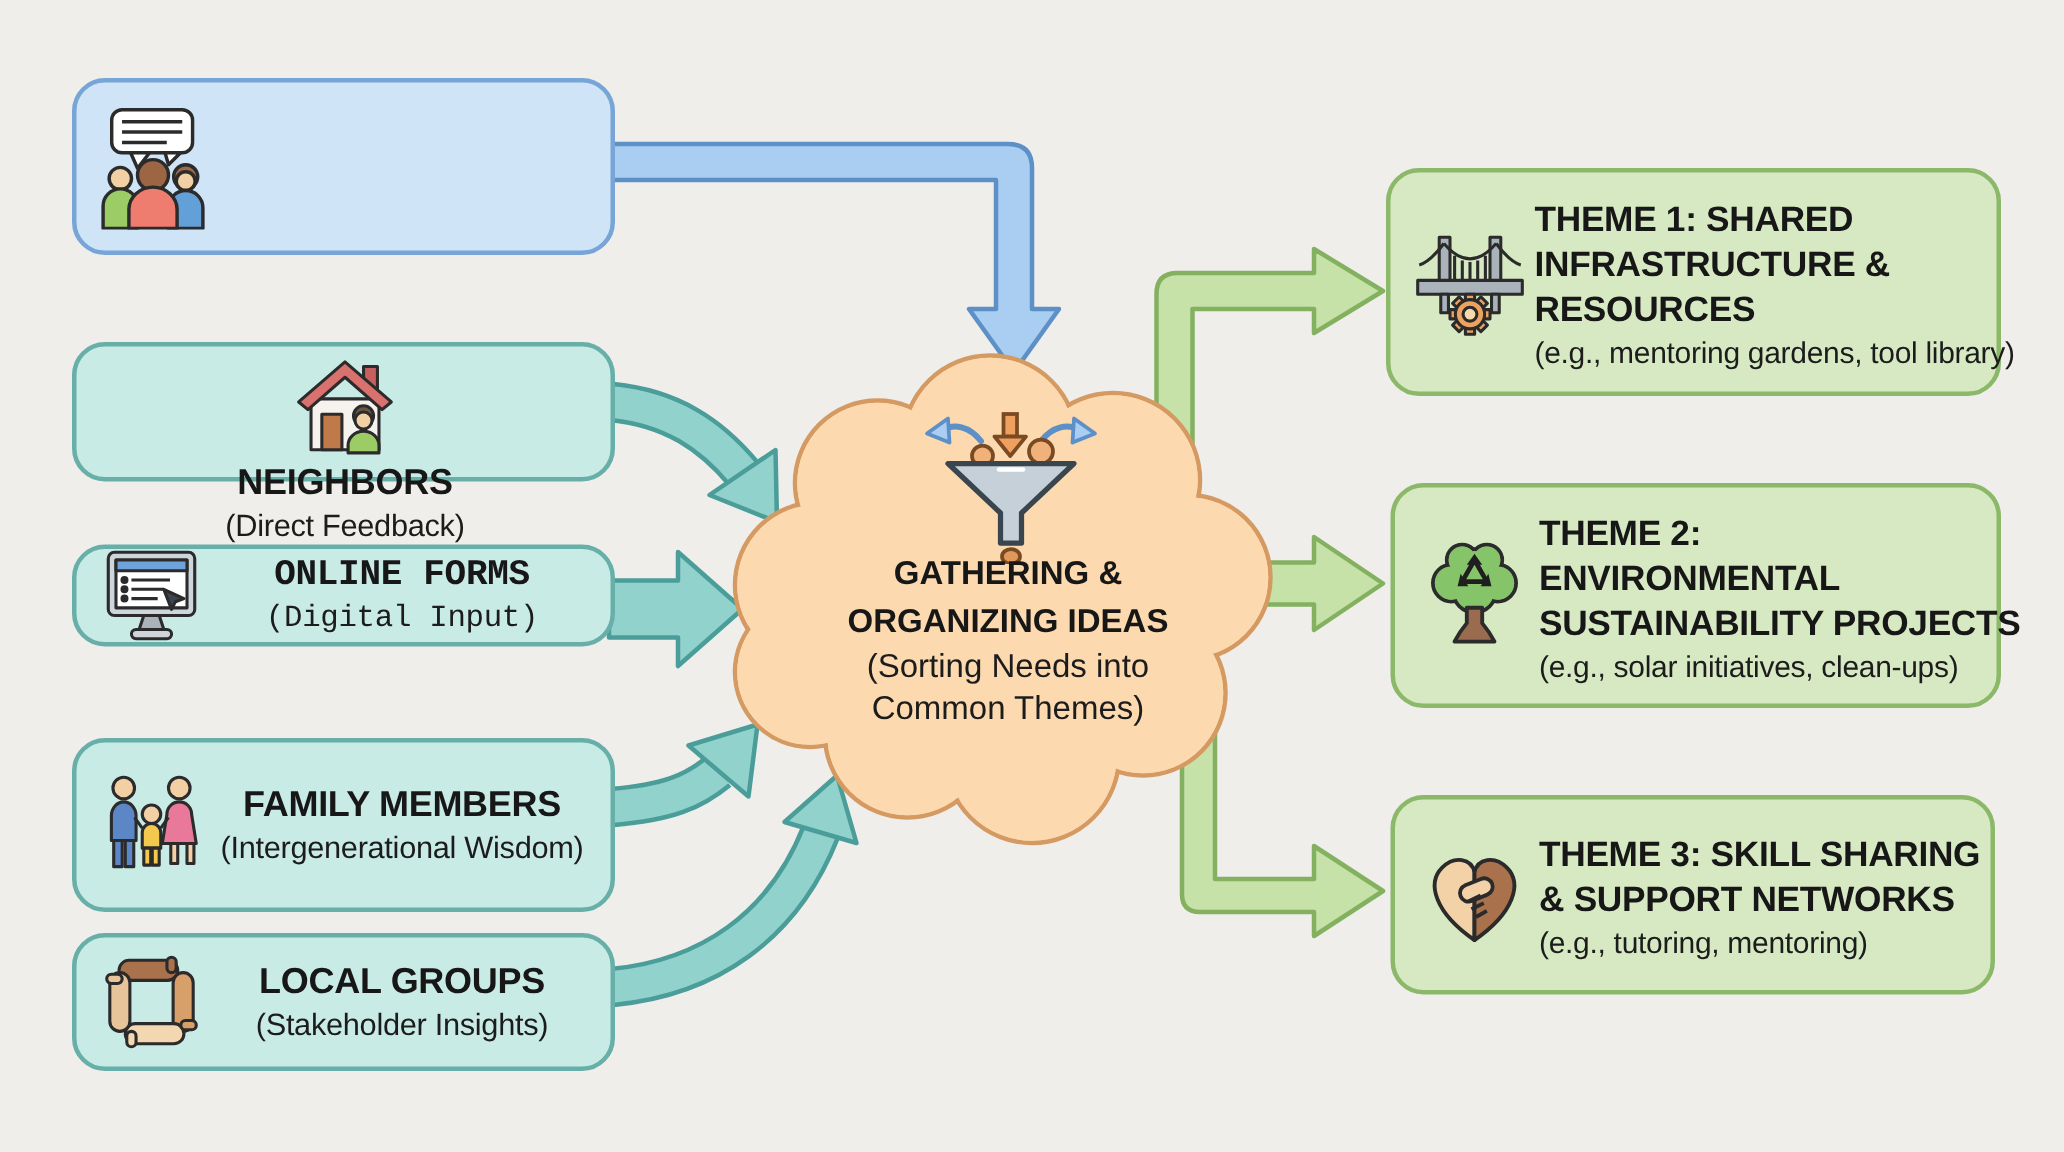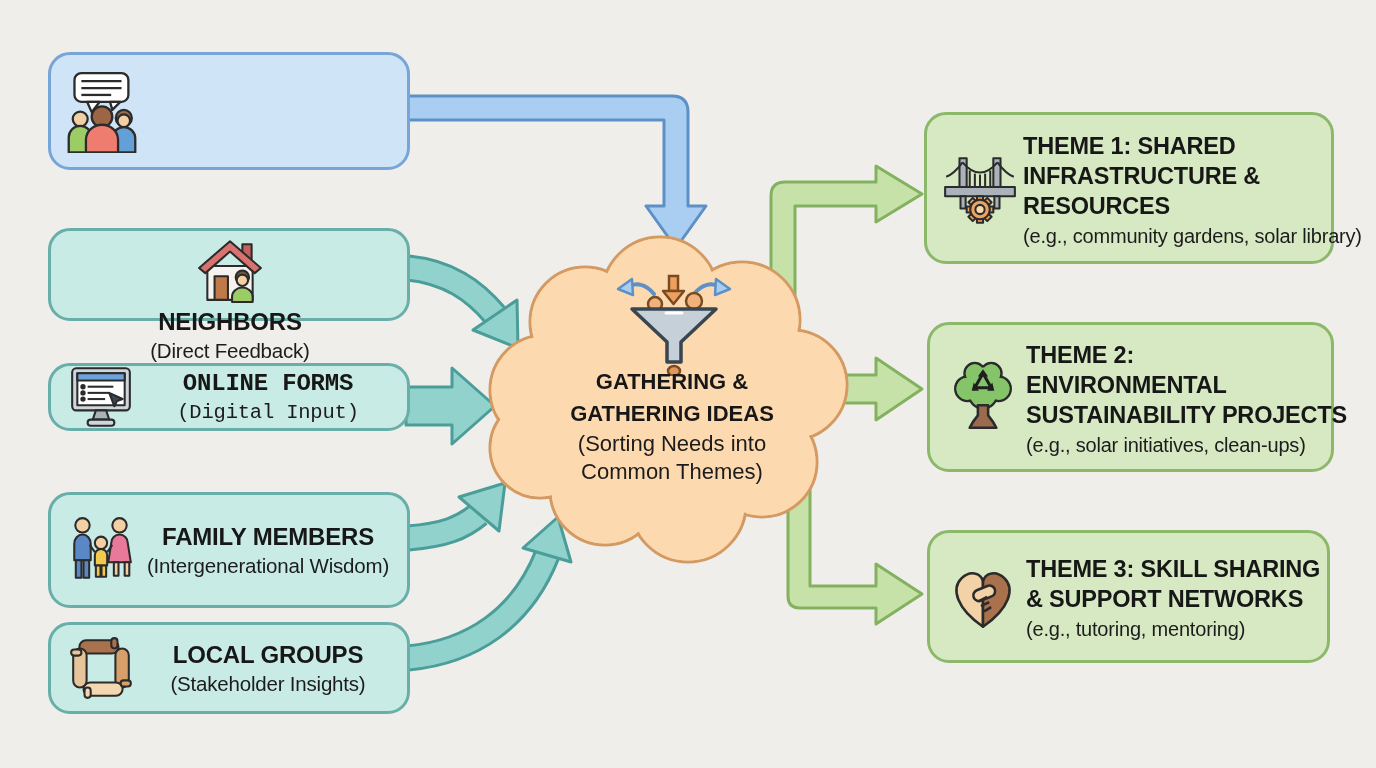--- a/index.html
+++ b/index.html
@@ -110,21 +110,21 @@
         <circle cx="82" cy="29" r="8" fill="#f0b27a" stroke="#7a4b22" stroke-width="2.5"></circle>
         <path d="M20 37 H104 L69 70 V90 H55 V70 Z" fill="#c6d0d8" stroke="#39464f" stroke-width="3.5" stroke-linejoin="round"></path>
         <line x1="54" y1="41" x2="70" y2="41" stroke="#ffffff" stroke-width="3"></line>
         <ellipse cx="62" cy="99" rx="6" ry="5" fill="#e0995c" stroke="#7a4b22" stroke-width="2.5"></ellipse>
       </g>
     </svg>
   </div>
 
   <div class="hub-txt">
     <div class="hub-title">GATHERING &amp;</div>
-    <div class="hub-title">GATHERING IDEAS</div>
+    <div class="hub-title">ORGANIZING IDEAS</div>
     <div class="hub-sub">(Sorting Needs into</div>
     <div class="hub-sub">Common Themes)</div>
   </div>
 
   <div class="box box-blue src" style="top:52px;height:118px;">
     <div class="icon">
       <svg width="78" height="84" viewBox="0 0 68 72">
         <g stroke="#2b2b2b" stroke-width="2" stroke-linejoin="round">
           <rect x="10" y="3" width="47" height="25" rx="6" fill="#ffffff"></rect>
           <path d="M21 28 l4 9 l7 -9 Z" fill="#ffffff"></path>
@@ -262,21 +262,21 @@
             <circle cx="36" cy="58" r="9.5" fill="#eda35f"></circle>
             <circle cx="36" cy="58" r="4.5" fill="#f7d9ab"></circle>
           </g>
         </g>
       </svg>
     </div>
     <div class="txt">
       <div class="t-title">THEME 1: SHARED</div>
       <div class="t-title">INFRASTRUCTURE &amp;</div>
       <div class="t-title">RESOURCES</div>
-      <div class="t-sub">(e.g., community gardens, solar library)</div>
+      <div class="t-sub">(e.g., mentoring gardens, tool library)</div>
     </div>
   </div>
 
   <div class="box box-green theme" style="left:927px;top:322px;width:407px;height:150px;">
     <div class="icon">
       <svg width="70" height="78" viewBox="0 0 68 76">
         <g fill="#86c46a" stroke="#2b2b2b" stroke-width="2.5">
           <circle cx="34" cy="22" r="16"></circle>
             <circle cx="19" cy="28" r="12"></circle>
             <circle cx="49" cy="28" r="12"></circle>

